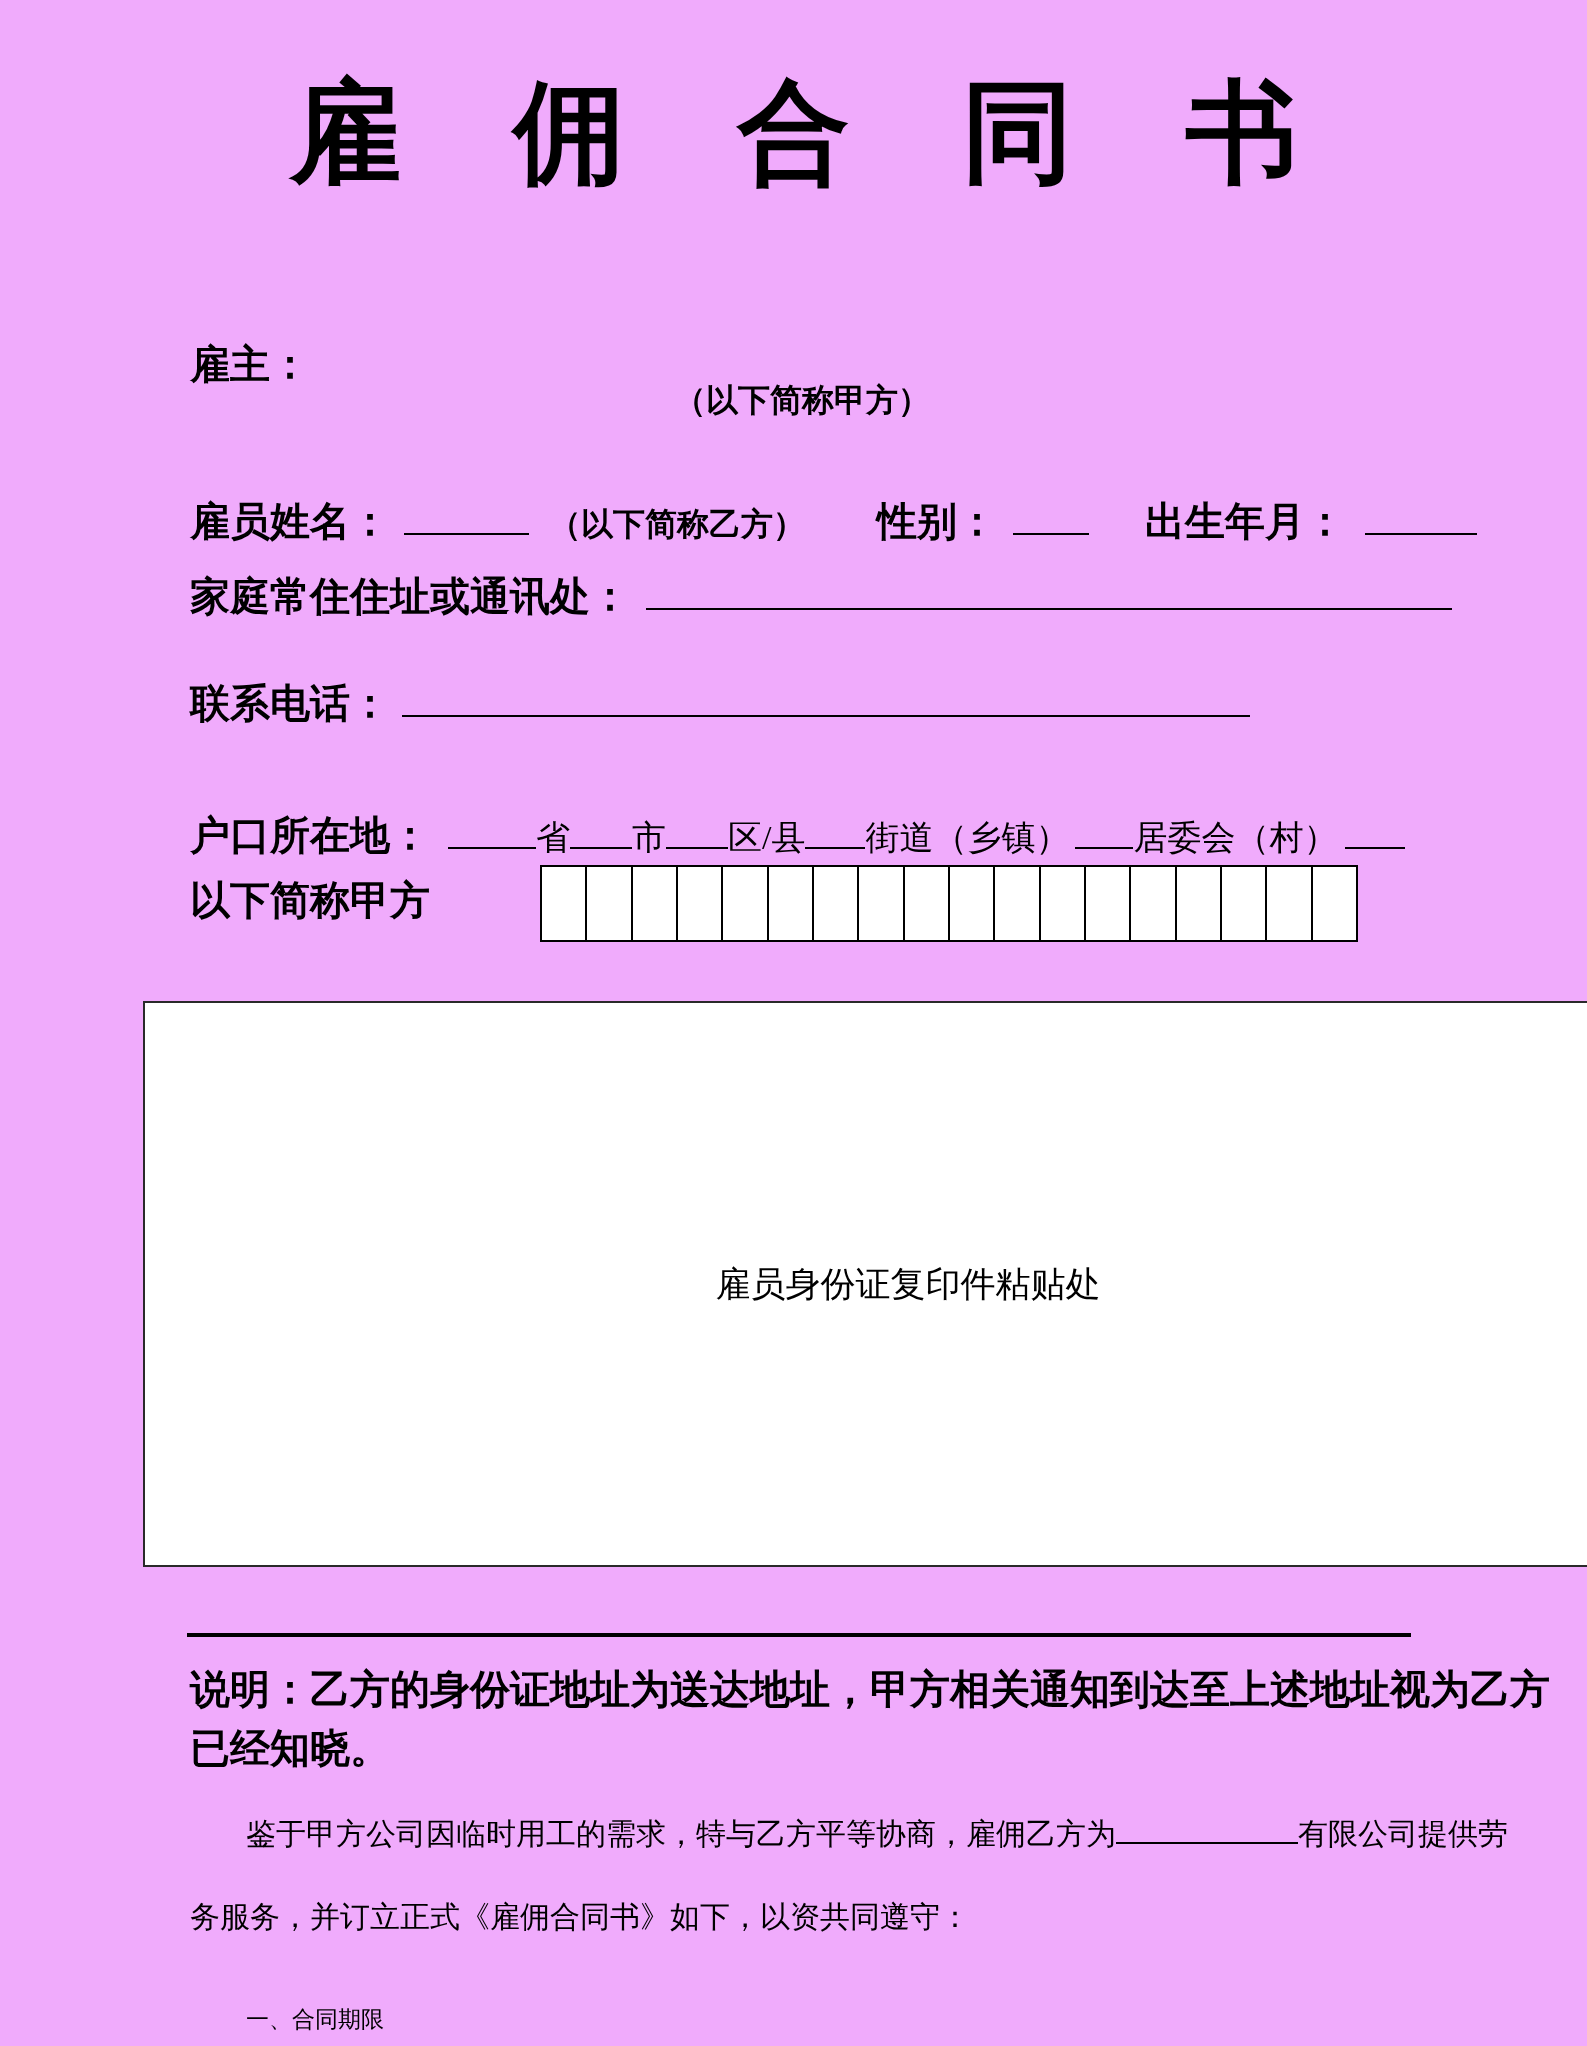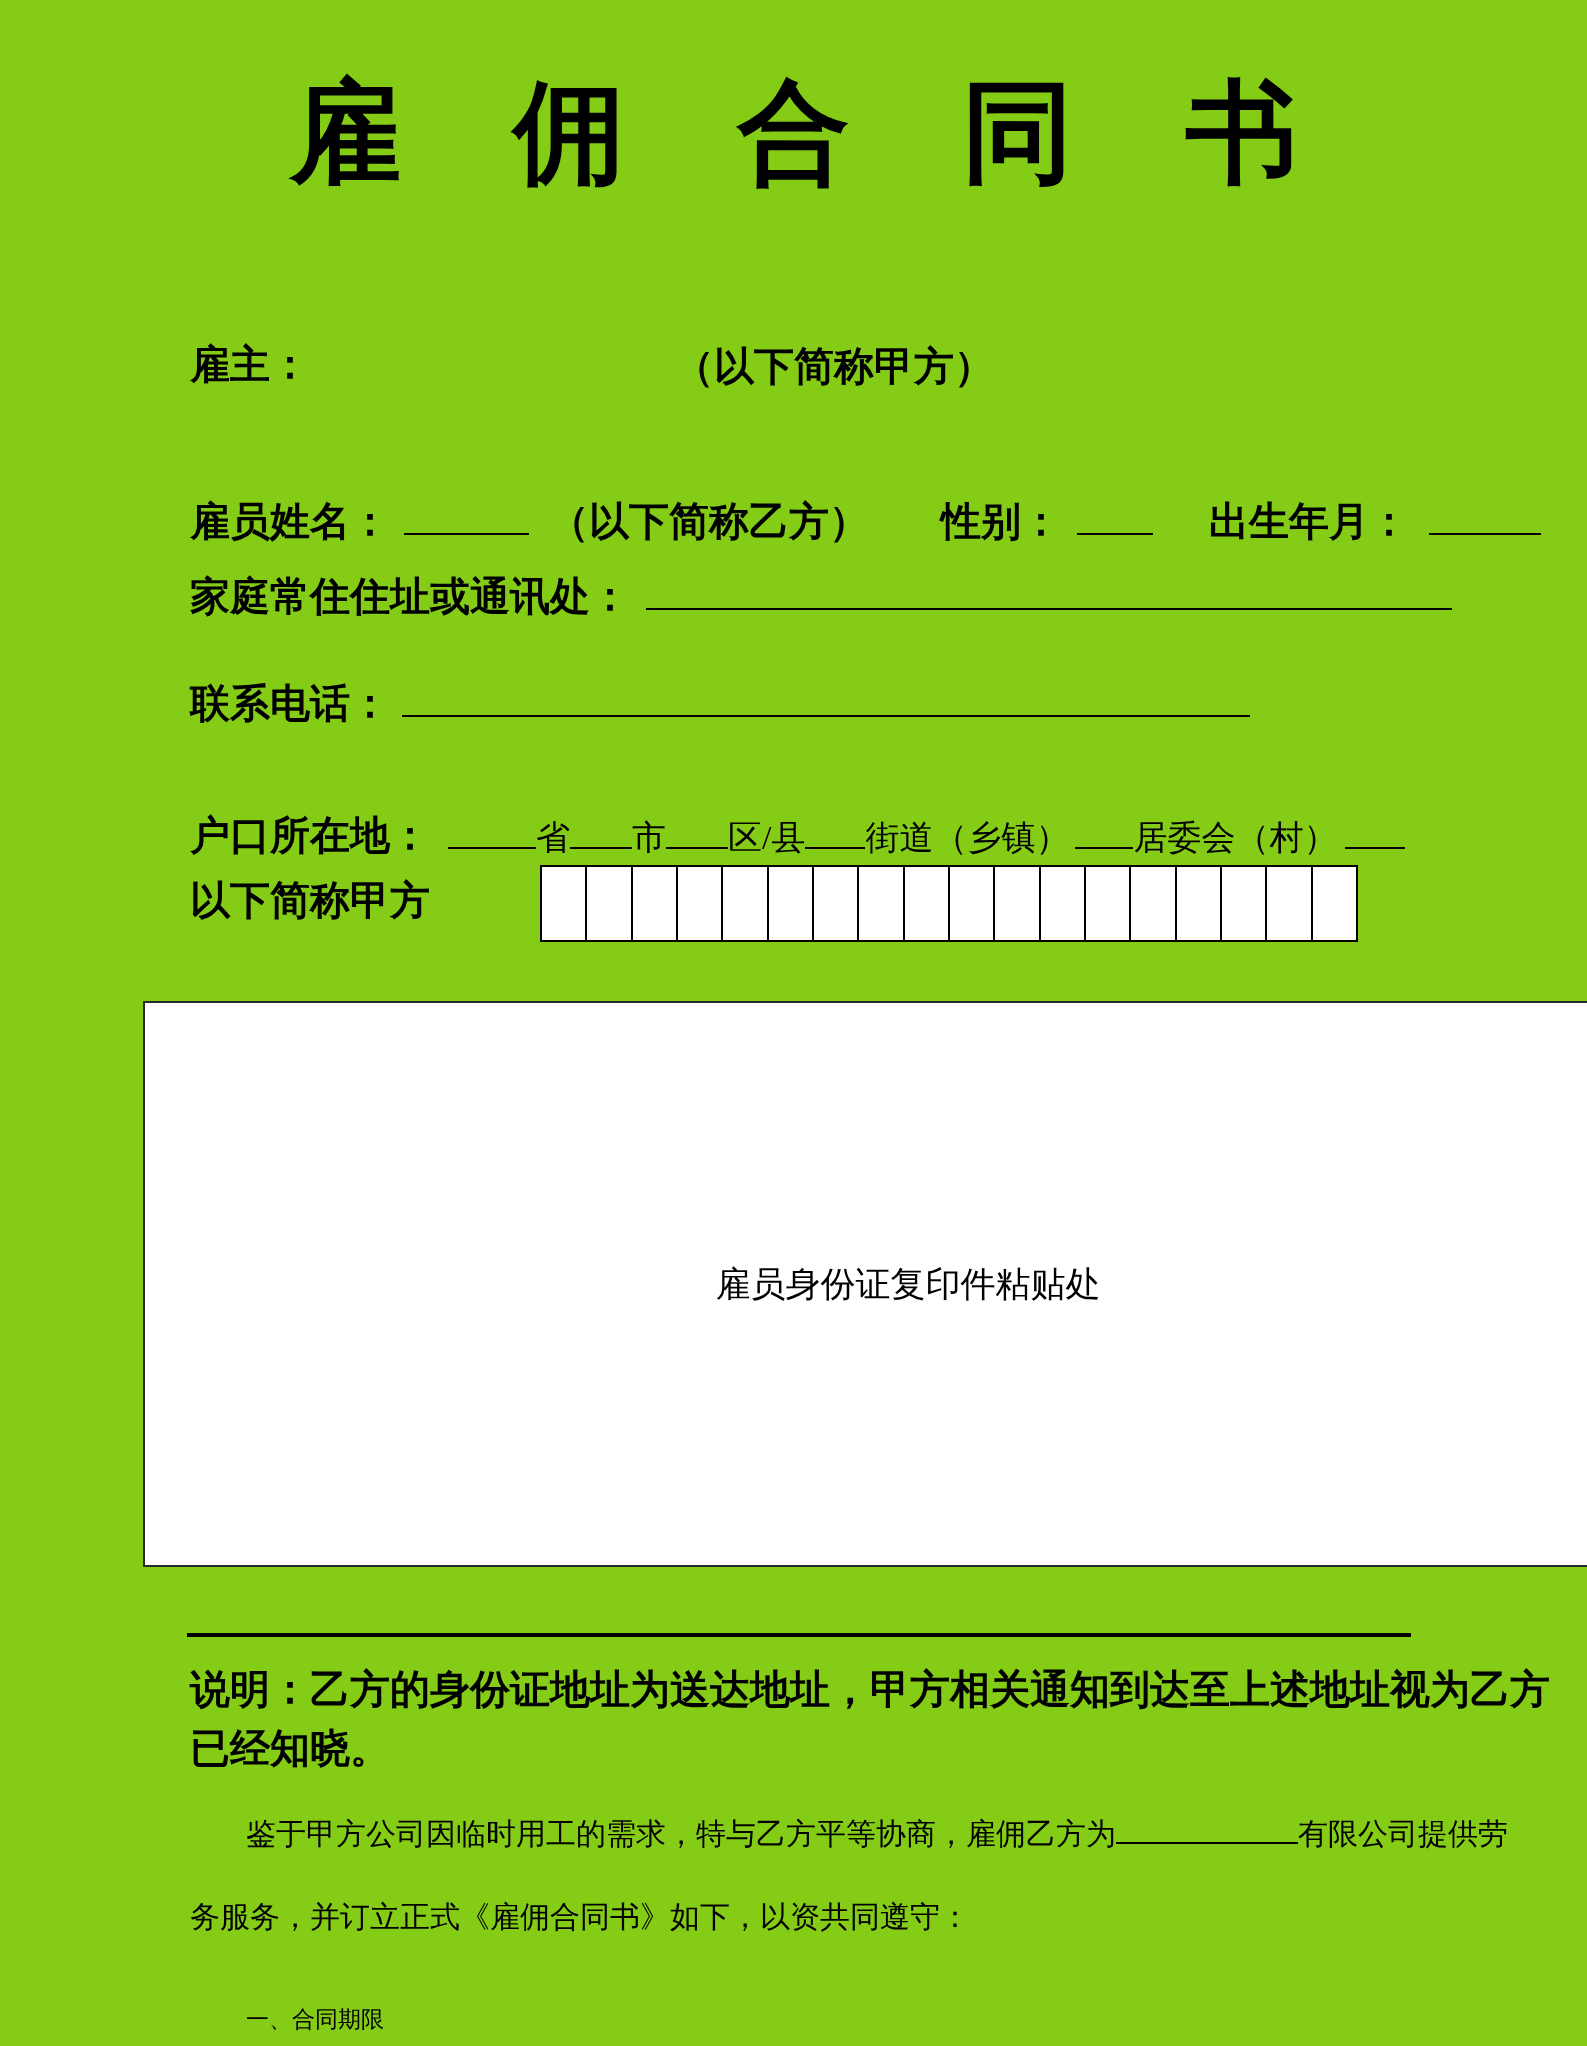--- a/index.html
+++ b/index.html
@@ -1,38 +1,38 @@
 <!DOCTYPE html>
 <html><head>
 <meta charset="utf-8">
 <style>
   html,body{margin:0;padding:0;background:#888;}
   .page{
     position:relative;
     width:1587px;height:2046px;
     margin:0 auto;
-    background:#84cc16;
+    background:#f0abfc;
     font-family:"Liberation Serif","DejaVu Serif",serif;
     color:#000;
     overflow:hidden;
   }
   .abs{position:absolute;}
   .title{
     position:absolute;top:58px;left:0;right:0;
     margin:0;
     text-align:center;
     font-size:112px;
     font-weight:700;
     letter-spacing:1em;
     padding-left:1em;
     white-space:nowrap;
   }
   .line{position:absolute;left:190px;white-space:nowrap;}
   .lbl{font-weight:700;font-size:40px;}
-  .b36{font-weight:700;font-size:40px;}
+  .b36{font-weight:700;font-size:32px;margin-top:40px;}
   .reg34{font-weight:400;font-size:34px;}
   .blank{
     display:inline-block;
     border-bottom:2px solid #000;
     height:1em;
     vertical-align:baseline;
   }
   .id-boxes{
     position:absolute;left:540px;top:865px;
     width:818px;height:77px;

